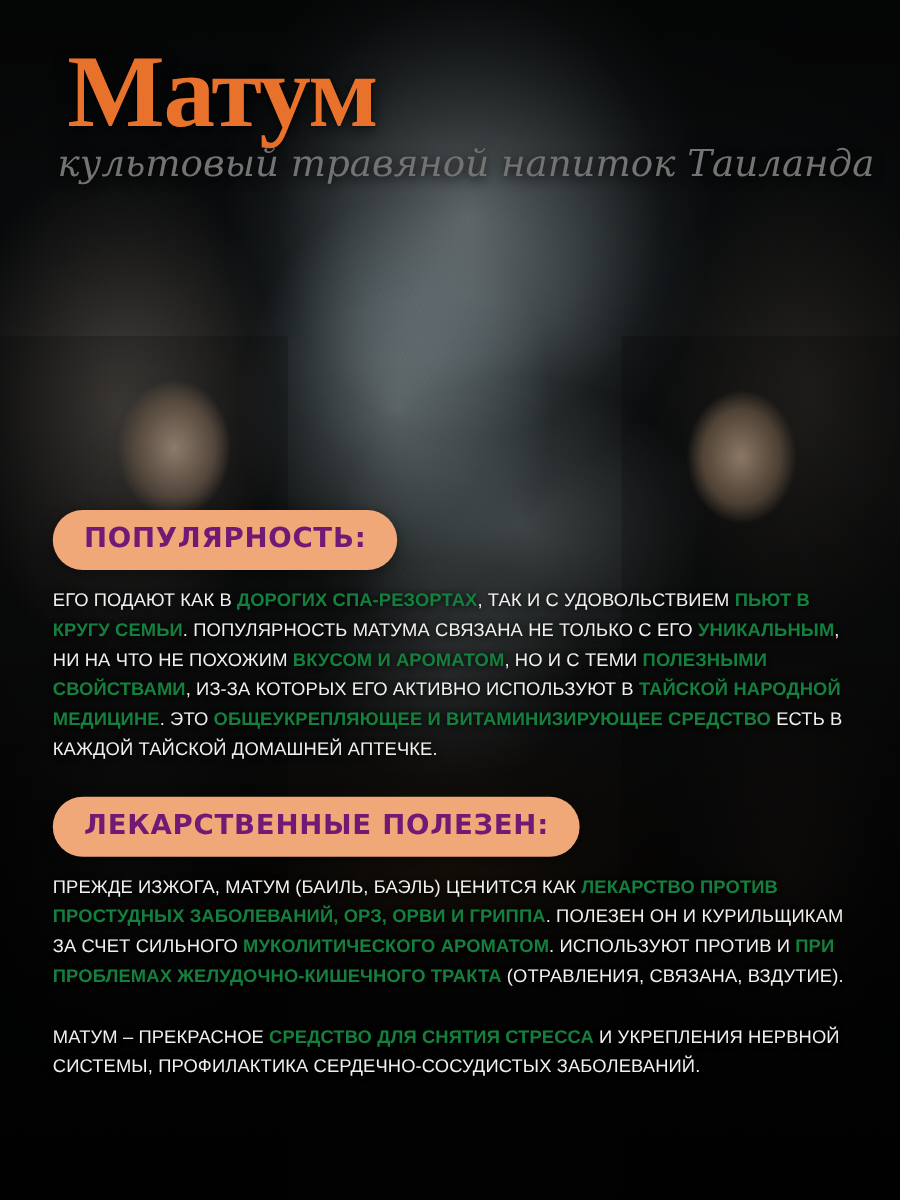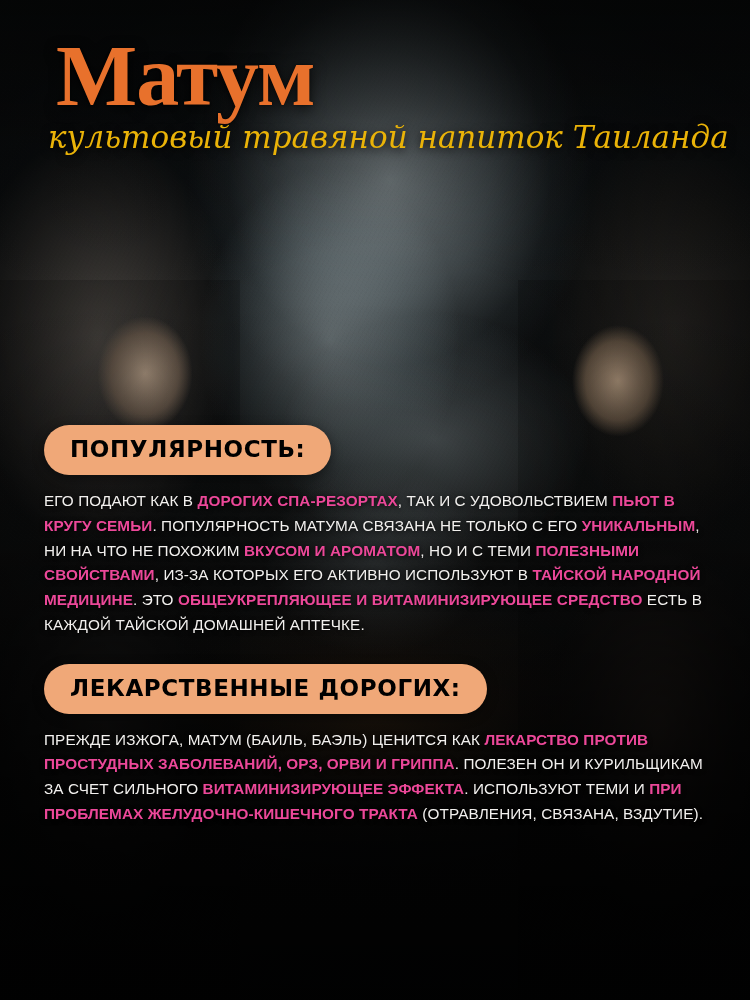--- a/index.html
+++ b/index.html
@@ -105,40 +105,40 @@
       0 3px 14px rgba(0,0,0,0.75);
   }
 
   .subtitle {
     margin: 2px 0 0 0;
     padding: 0 0 0 4px;
     font-family: "DejaVu Serif", serif;
     font-style: italic;
     font-size: 31px;
     line-height: 1.1;
-    color: #eab308;
+    color: #737373;
     text-shadow: 0 2px 10px rgba(0,0,0,0.85);
     white-space: nowrap;
   }
 
   .sections {
     position: absolute;
     left: 44px;
     right: 32px;
     top: 425px;
   }
 
   .section {
     margin-bottom: 16px;
   }
 
   .badge {
     display: inline-block;
     background: #f0a878;
-    color: #000000;
+    color: #701a75;
     font-family: "DejaVu Sans", sans-serif;
     font-weight: 700;
     font-size: 23px;
     letter-spacing: 0.6px;
     line-height: 1;
     padding: 13px 26px 14px 26px;
     border-radius: 26px;
     box-shadow: 0 3px 12px rgba(0,0,0,0.45);
   }
 
@@ -146,21 +146,21 @@
     margin: 14px 0 0 0;
     color: #f2f0ee;
     font-family: "Liberation Sans", sans-serif;
     font-size: 15.3px;
     line-height: 1.62;
     letter-spacing: 0.1px;
     text-shadow: 0 1px 5px rgba(0,0,0,0.9);
   }
   .body-text b {
     font-weight: 700;
-    color: #ec4899;
+    color: #15803d;
   }
 
   .s1 { margin-top: 0; }
   .s2 { margin-top: 26px; }
   .s3 { margin-top: 26px; }
 </style>
 </head>
 <body>
 
 <div class="poster">
@@ -178,22 +178,23 @@
     <div class="subtitle">культовый травяной напиток Таиланда</div>
 
     <div class="sections">
 
       <div class="section s1">
         <span class="badge">ПОПУЛЯРНОСТЬ:</span>
         <p class="body-text"><span>ЕГО ПОДАЮТ КАК В </span><b>ДОРОГИХ СПА-РЕЗОРТАХ</b><span>, ТАК И С УДОВОЛЬСТВИЕМ </span><b>ПЬЮТ В КРУГУ СЕМЬИ</b><span>. ПОПУЛЯРНОСТЬ МАТУМА СВЯЗАНА НЕ ТОЛЬКО С ЕГО </span><b>УНИКАЛЬНЫМ</b><span>, НИ НА ЧТО НЕ ПОХОЖИМ </span><b>ВКУСОМ И АРОМАТОМ</b><span>, НО И С ТЕМИ </span><b>ПОЛЕЗНЫМИ СВОЙСТВАМИ</b><span>, ИЗ-ЗА КОТОРЫХ ЕГО АКТИВНО ИСПОЛЬЗУЮТ В </span><b>ТАЙСКОЙ НАРОДНОЙ МЕДИЦИНЕ</b><span>. ЭТО </span><b>ОБЩЕУКРЕПЛЯЮЩЕЕ И ВИТАМИНИЗИРУЮЩЕЕ СРЕДСТВО</b><span> ЕСТЬ В КАЖДОЙ ТАЙСКОЙ ДОМАШНЕЙ АПТЕЧКЕ.</span></p>
       </div>
 
       <div class="section s2">
-        <span class="badge">ЛЕКАРСТВЕННЫЕ ДОРОГИХ:</span>
-        <p class="body-text"><span>ПРЕЖДЕ ИЗЖОГА, МАТУМ (БАИЛЬ, БАЭЛЬ) ЦЕНИТСЯ КАК </span><b>ЛЕКАРСТВО ПРОТИВ ПРОСТУДНЫХ ЗАБОЛЕВАНИЙ, ОРЗ, ОРВИ И ГРИППА</b><span>. ПОЛЕЗЕН ОН И КУРИЛЬЩИКАМ ЗА СЧЕТ СИЛЬНОГО </span><b>ВИТАМИНИЗИРУЮЩЕЕ ЭФФЕКТА</b><span>. ИСПОЛЬЗУЮТ ТЕМИ И </span><b>ПРИ ПРОБЛЕМАХ ЖЕЛУДОЧНО-КИШЕЧНОГО ТРАКТА</b><span> (ОТРАВЛЕНИЯ, СВЯЗАНА, ВЗДУТИЕ).</span></p>
+        <span class="badge">ЛЕКАРСТВЕННЫЕ ПОЛЕЗЕН:</span>
+        <p class="body-text"><span>ПРЕЖДЕ ИЗЖОГА, МАТУМ (БАИЛЬ, БАЭЛЬ) ЦЕНИТСЯ КАК </span><b>ЛЕКАРСТВО ПРОТИВ ПРОСТУДНЫХ ЗАБОЛЕВАНИЙ, ОРЗ, ОРВИ И ГРИППА</b><span>. ПОЛЕЗЕН ОН И КУРИЛЬЩИКАМ ЗА СЧЕТ СИЛЬНОГО </span><b>МУКОЛИТИЧЕСКОГО АРОМАТОМ</b><span>. ИСПОЛЬЗУЮТ ПРОТИВ И </span><b>ПРИ ПРОБЛЕМАХ ЖЕЛУДОЧНО-КИШЕЧНОГО ТРАКТА</b><span> (ОТРАВЛЕНИЯ, СВЯЗАНА, ВЗДУТИЕ).</span></p>
       </div>
 
       <div class="section s3">
+        <p class="body-text"><span>МАТУМ – ПРЕКРАСНОЕ </span><b>СРЕДСТВО ДЛЯ СНЯТИЯ СТРЕССА</b><span> И УКРЕПЛЕНИЯ НЕРВНОЙ СИСТЕМЫ, ПРОФИЛАКТИКА СЕРДЕЧНО-СОСУДИСТЫХ ЗАБОЛЕВАНИЙ.</span></p>
       </div>
 
     </div>
   </div>
 </div>
 
 </body></html>

